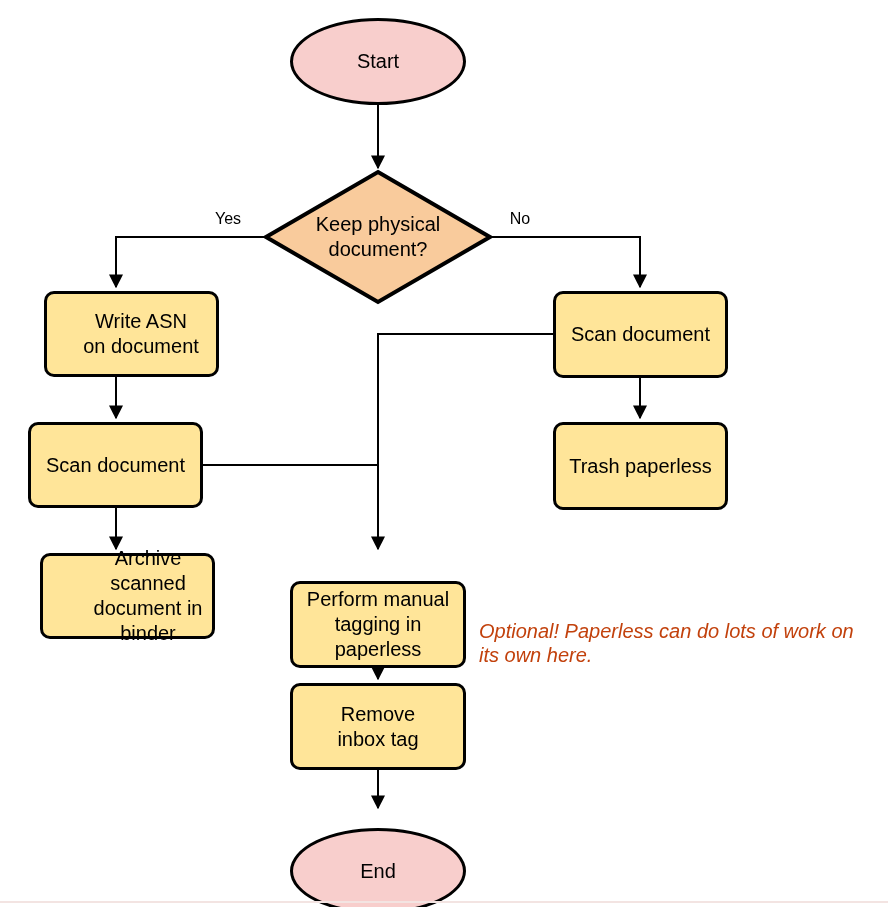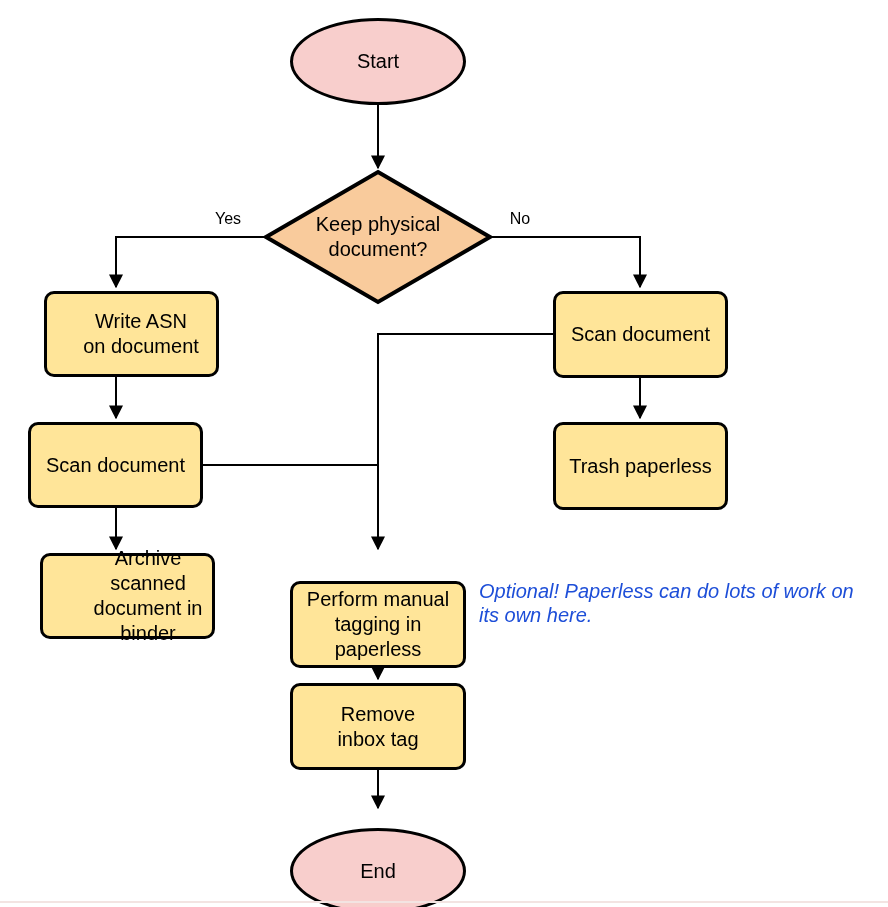--- a/index.html
+++ b/index.html
@@ -57,26 +57,26 @@
     position: absolute;
     font-size: 16px;
     line-height: 22px;
     color: #000000;
     text-align: center;
     width: 46px;
   }
   .annotation {
     position: absolute;
     left: 479px;
-    top: 579px;
+    top: 619px;
     width: 404px;
     font-size: 20px;
     line-height: 24px;
     font-style: italic;
-    color: #1d4ed8;
+    color: #c2410c;
     white-space: pre-line;
   }
   .bottom-line {
     position: absolute;
     left: 0;
     top: 901px;
     width: 888px;
     height: 2px;
     background: #f3e4e2;
   }

